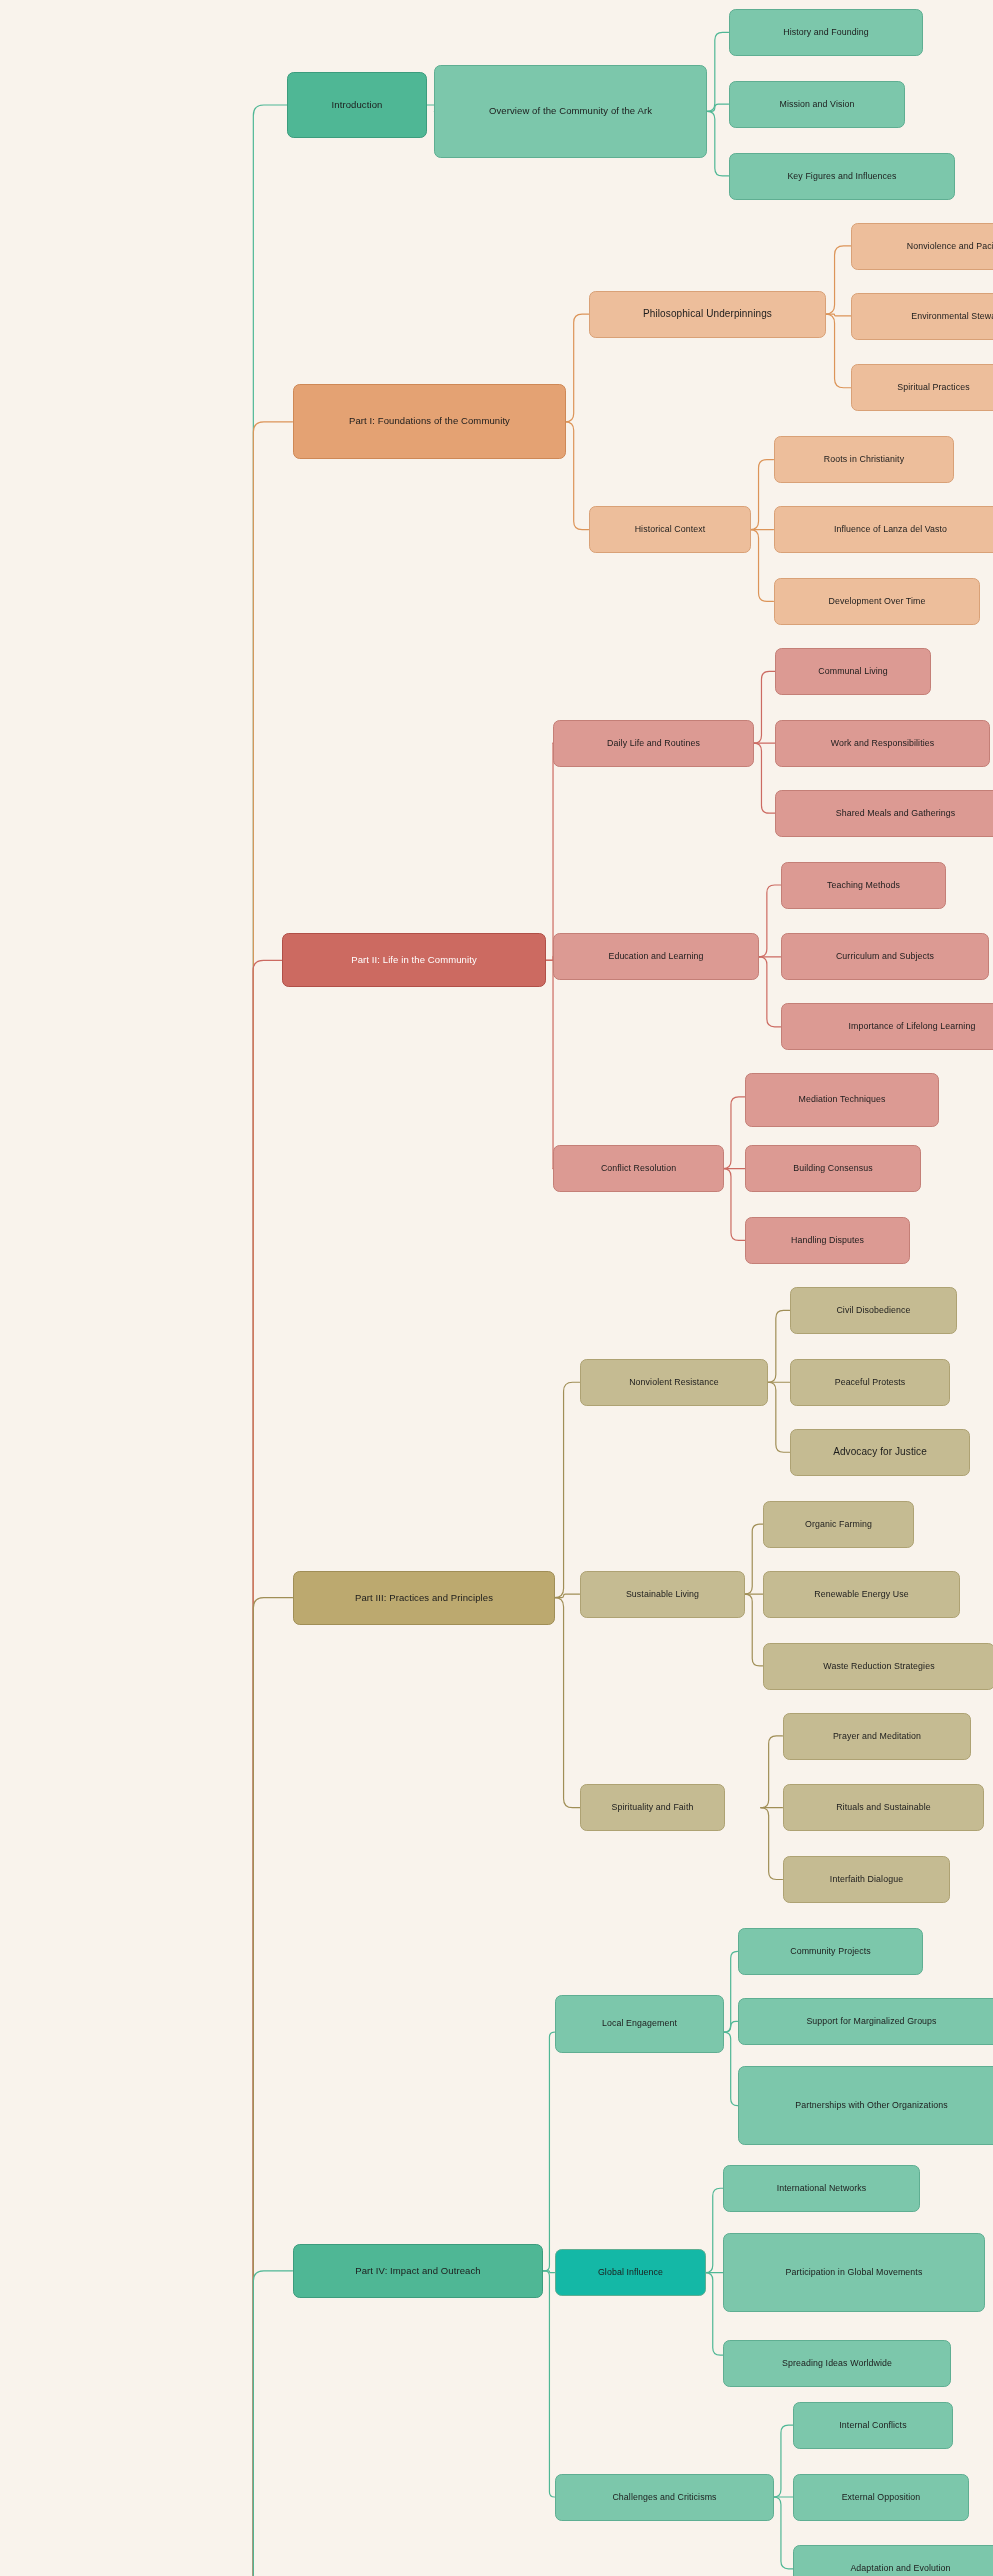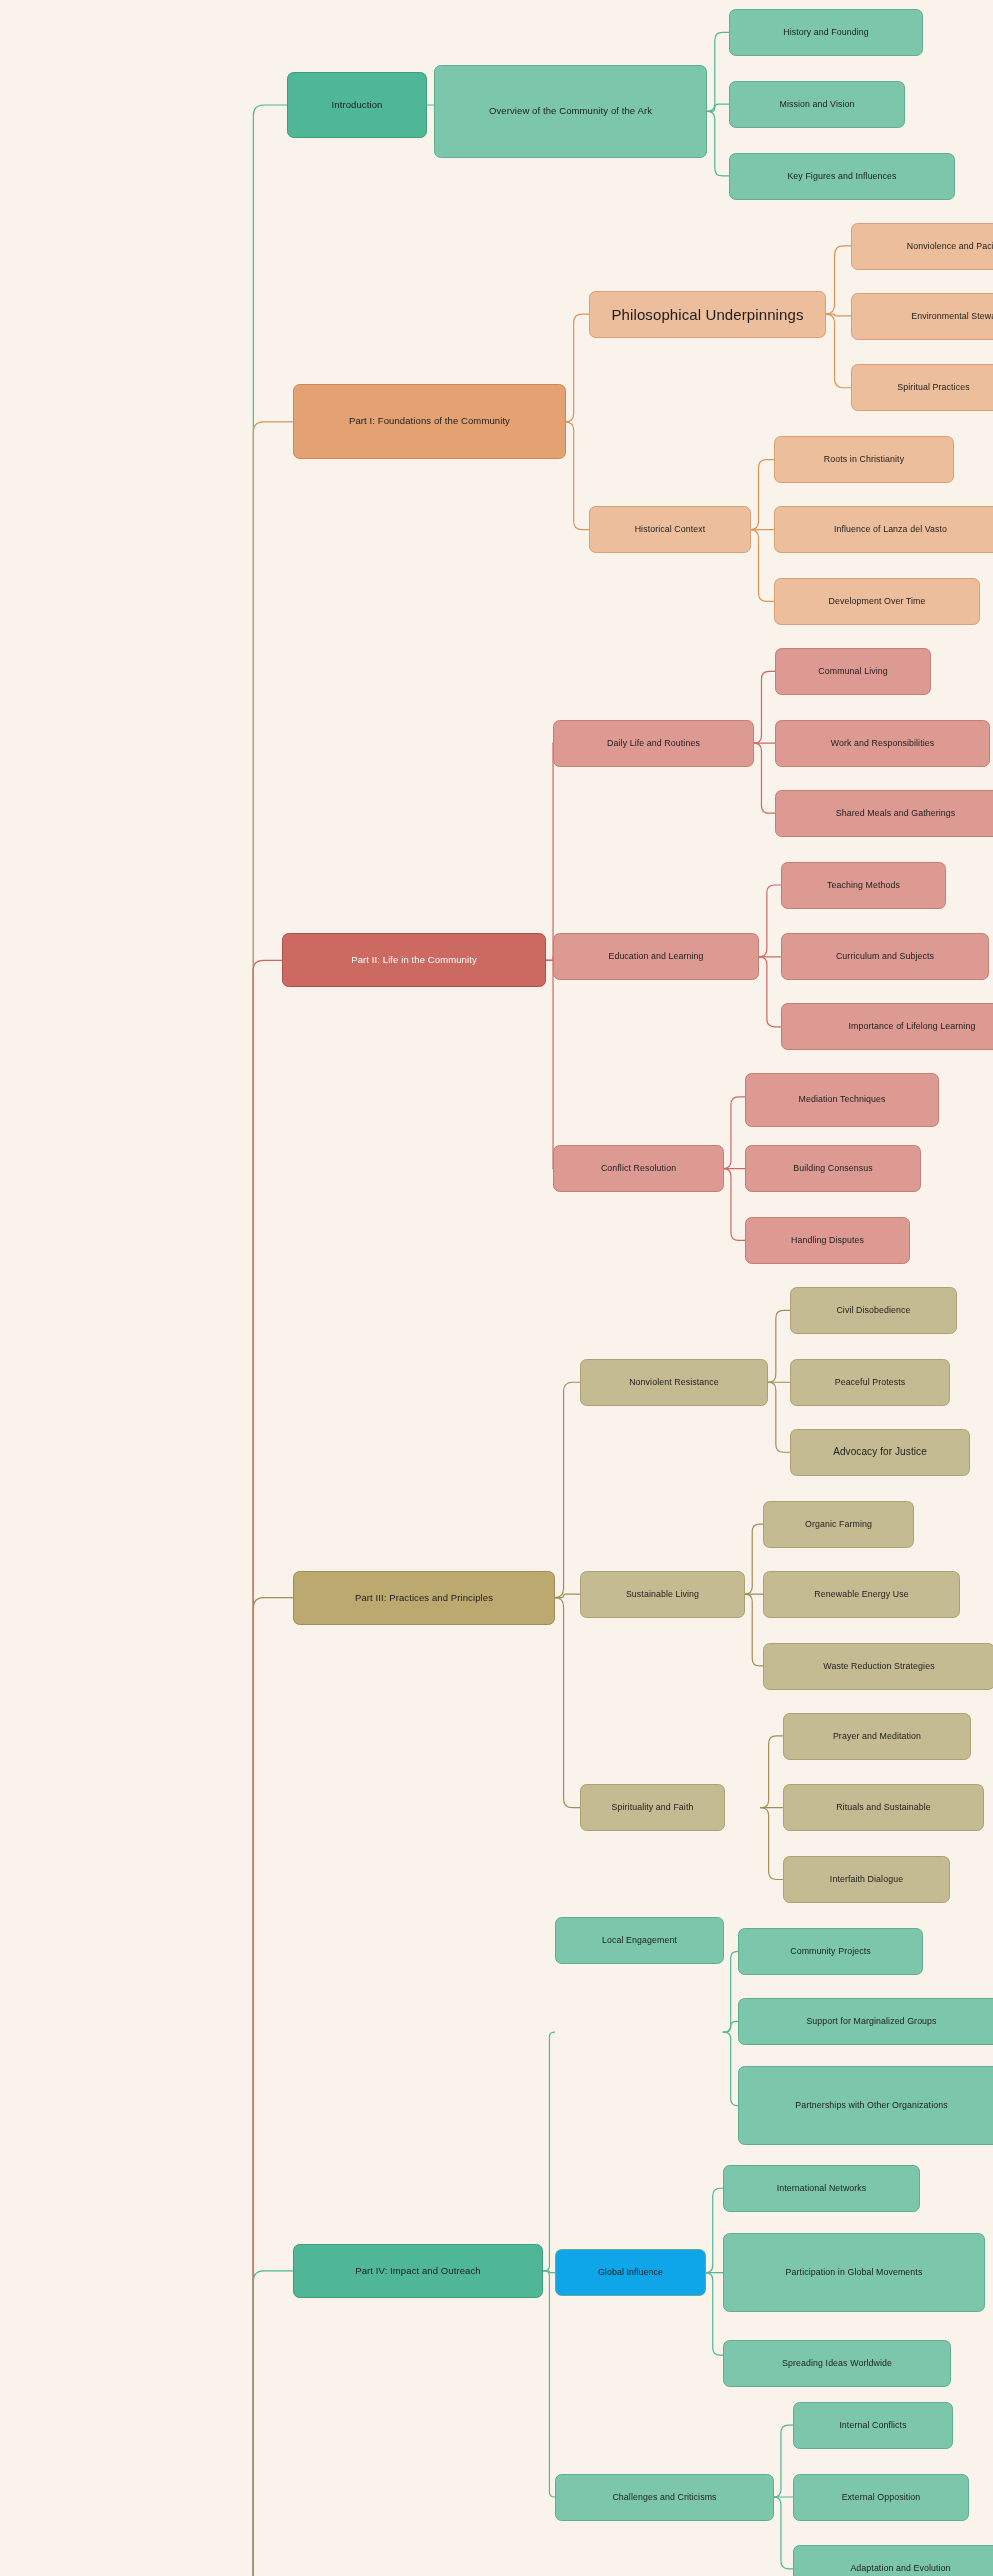--- a/index.html
+++ b/index.html
@@ -101,21 +101,21 @@
       </div>
       <div class="node" style="left: 729px; top: 81px; width: 176px; height: 47px; background: rgb(124, 199, 171); border: 0.7px solid rgb(95, 174, 146); font-size: 8.8px;">
         <span>Mission and Vision</span>
       </div>
       <div class="node" style="left: 729px; top: 153px; width: 226px; height: 47px; background: rgb(124, 199, 171); border: 0.7px solid rgb(95, 174, 146); font-size: 8.8px;">
         <span>Key Figures and Influences</span>
       </div>
       <div class="node" style="left: 293px; top: 384px; width: 273px; height: 75px; background: rgb(228, 162, 115); border: 0.7px solid rgb(206, 136, 86); font-size: 9.5px;">
         <span>Part I: Foundations of the Community</span>
       </div>
-      <div class="node" style="left: 589px; top: 291px; width: 237px; height: 47px; background: rgb(237, 190, 155); border: 0.7px solid rgb(217, 161, 119); font-size: 15px;">
+      <div class="node" style="left: 589px; top: 291px; width: 237px; height: 47px; background: rgb(237, 190, 155); border: 0.7px solid rgb(217, 161, 119); font-size: 10px;">
         <span>Philosophical Underpinnings</span>
       </div>
       <div class="node" style="left: 851px; top: 223px; width: 215px; height: 47px; background: rgb(237, 190, 155); border: 0.7px solid rgb(217, 161, 119); font-size: 8.8px;">
         <span>Nonviolence and Pacifism</span>
       </div>
       <div class="node" style="left: 851px; top: 293px; width: 230px; height: 47px; background: rgb(237, 190, 155); border: 0.7px solid rgb(217, 161, 119); font-size: 8.8px;">
         <span>Environmental Stewardship</span>
       </div>
       <div class="node" style="left: 851px; top: 364px; width: 165px; height: 47px; background: rgb(237, 190, 155); border: 0.7px solid rgb(217, 161, 119); font-size: 8.8px;">
         <span>Spiritual Practices</span>
@@ -206,33 +206,33 @@
       </div>
       <div class="node" style="left: 783px; top: 1784px; width: 201px; height: 47px; background: rgb(197, 187, 146); border: 0.7px solid rgb(174, 162, 115); font-size: 8.8px;">
         <span>Rituals and Sustainable</span>
       </div>
       <div class="node" style="left: 783px; top: 1856px; width: 167px; height: 47px; background: rgb(197, 187, 146); border: 0.7px solid rgb(174, 162, 115); font-size: 8.8px;">
         <span>Interfaith Dialogue</span>
       </div>
       <div class="node" style="left: 293px; top: 2244px; width: 250px; height: 54px; background: rgb(79, 183, 149); border: 0.7px solid rgb(60, 156, 125); font-size: 9.5px;">
         <span>Part IV: Impact and Outreach</span>
       </div>
-      <div class="node" style="left: 555px; top: 1917px; width: 169px; height: 47px; background: rgb(124, 199, 171); border: 0.7px solid rgb(95, 174, 146); font-size: 8.8px;">
+      <div class="node" style="left: 555px; top: 1995px; width: 169px; height: 58px; background: rgb(124, 199, 171); border: 0.7px solid rgb(95, 174, 146); font-size: 8.8px;">
         <span>Local Engagement</span>
       </div>
       <div class="node" style="left: 738px; top: 1928px; width: 185px; height: 47px; background: rgb(124, 199, 171); border: 0.7px solid rgb(95, 174, 146); font-size: 8.8px;">
         <span>Community Projects</span>
       </div>
       <div class="node" style="left: 738px; top: 1998px; width: 267px; height: 47px; background: rgb(124, 199, 171); border: 0.7px solid rgb(95, 174, 146); font-size: 8.8px;">
         <span>Support for Marginalized Groups</span>
       </div>
       <div class="node" style="left: 738px; top: 2066px; width: 267px; height: 79px; background: rgb(124, 199, 171); border: 0.7px solid rgb(95, 174, 146); font-size: 8.8px;">
         <span>Partnerships with Other Organizations</span>
       </div>
-      <div class="node" style="left: 555px; top: 2249px; width: 151px; height: 47px; background: #0ea5e9; border: 0.7px solid rgb(95, 174, 146); font-size: 8.8px;">
+      <div class="node" style="left: 555px; top: 2249px; width: 151px; height: 47px; background: #14b8a6; border: 0.7px solid rgb(95, 174, 146); font-size: 8.8px;">
         <span>Global Influence</span>
       </div>
       <div class="node" style="left: 723px; top: 2165px; width: 197px; height: 47px; background: rgb(124, 199, 171); border: 0.7px solid rgb(95, 174, 146); font-size: 8.8px;">
         <span>International Networks</span>
       </div>
       <div class="node" style="left: 723px; top: 2233px; width: 262px; height: 79px; background: rgb(124, 199, 171); border: 0.7px solid rgb(95, 174, 146); font-size: 8.8px;">
         <span>Participation in Global Movements</span>
       </div>
       <div class="node" style="left: 723px; top: 2332px; width: 228px; height: 47px; background: rgb(124, 199, 171); border: 0.7px solid rgb(95, 174, 146); font-size: 8.8px; margin-top: 8px;">
         <span>Spreading Ideas Worldwide</span>

